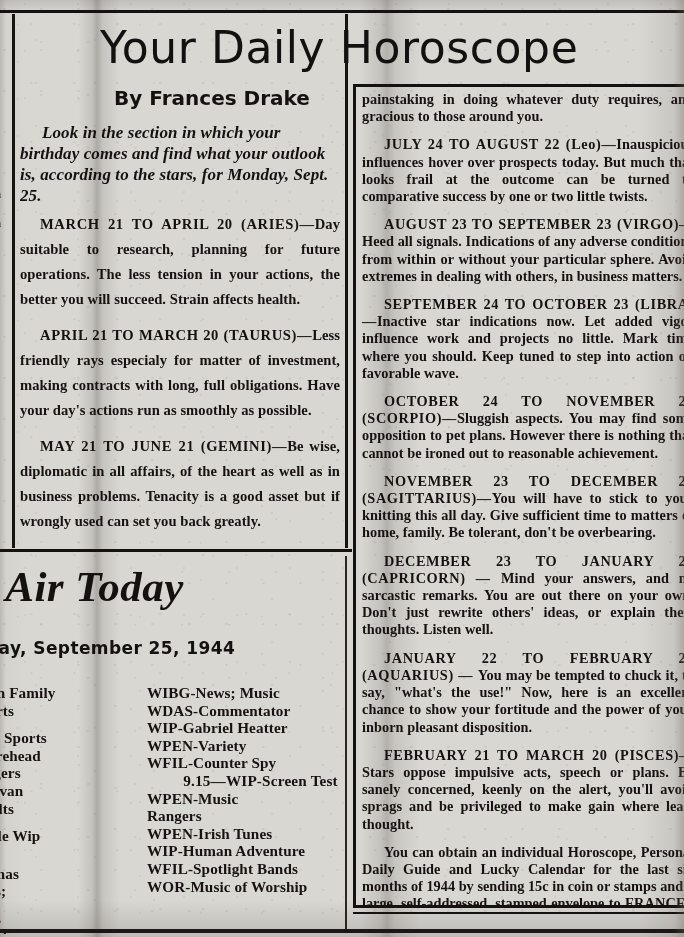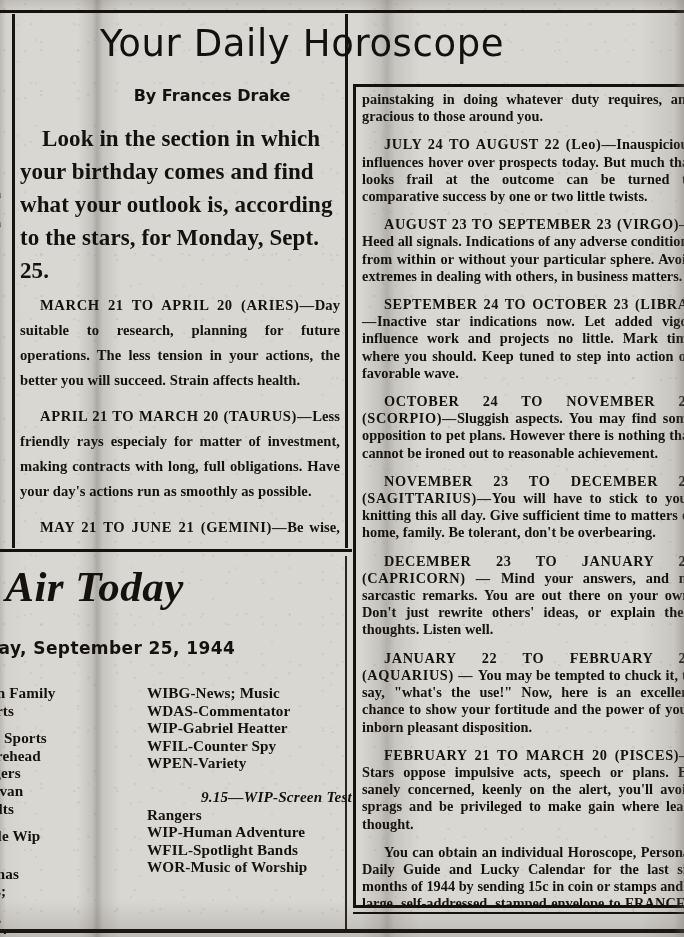--- a/index.html
+++ b/index.html
@@ -103,48 +103,49 @@
     position: absolute; left: 353px; top: 912px; width: 331px; height: 2px;
     background: #14110e;
   }
 
   
   .masthead {
     position: absolute;
     left: 100px; top: 22px;
     width: 560px;
     font-family: "DejaVu Sans", "Liberation Sans", sans-serif;
-    font-size: 37px;
+    font-size: 44px;
     font-weight: 400;
     letter-spacing: .6px;
     color: #131010;
     white-space: nowrap;
   }
   .byline {
     position: absolute;
     left: 82px; top: 86px;
     width: 260px;
     text-align: center;
     font-family: "DejaVu Sans", "Liberation Sans", sans-serif;
-    font-size: 16px;
+    font-size: 20px;
     font-weight: 700;
     color: #151110;
   }
 
   
   .left-col {
     position: absolute;
     left: 20px; top: 122px;
     width: 320px;
     height: 424px;
     overflow: hidden;
   }
   .lede {
-    font-size: 23px;
-    line-height: 33px;
+    font-style: italic;
+    font-size: 17px;
+    line-height: 21px;
     font-family: "Liberation Serif", serif;
     font-weight: 700;
     letter-spacing: .1px;
     text-indent: 22px;
     margin: 0 0 6px 0;
     color: #151110;
   }
   .sign-para {
     font-size: 14.6px;
     line-height: 25px;
@@ -210,25 +211,24 @@
     line-height: 17.6px;
     font-weight: 700;
     color: #17120f;
     white-space: nowrap;
     overflow: hidden;
   }
   #radio-col-left  { left: -34px; top: 684px; width: 175px; height: 250px; }
   #radio-col-right { left: 147px; top: 684px; width: 205px; height: 250px; }
   .radio-item { letter-spacing: .1px; }
   .radio-time {
-    text-align: right;
+    text-align: center;
     padding-left: 22px;
     letter-spacing: .2px;
-    margin-top: 16px;
-    font-style: italic;
+    margin-top: 0;
   }
   .radio-gap { height: 10px; }
   
   .bleed-left {
     position: absolute;
     left: -6px; top: 150px;
     width: 14px;
     font-size: 13px;
     line-height: 29px;
     font-weight: 700;
@@ -321,24 +321,26 @@
       <div class="radio-item">Thomas</div>
       <div class="radio-item">News;</div>
       <div class="radio-gap"></div>
       <div class="radio-item">dings</div>
       <div class="radio-item">Kobblers</div>
     </div>
   <div class="radio-col" id="radio-col-right">
       <div class="radio-item">WIBG-News; Music</div>
       <div class="radio-item">WDAS-Commentator</div>
       <div class="radio-item">WIP-Gabriel Heatter</div>
+      <div class="radio-item">WPEN-Variety</div>
       <div class="radio-item">WFIL-Counter Spy</div>
-      <div class="radio-item">WPEN-Variety</div>
       <div class="radio-time">9.15—WIP-Screen Test</div>
+      <div class="radio-item">WPEN-Music</div>
       <div class="radio-item">Rangers</div>
+      <div class="radio-item">WPEN-Irish Tunes</div>
       <div class="radio-item">WIP-Human Adventure</div>
       <div class="radio-item">WFIL-Spotlight Bands</div>
       <div class="radio-item">WOR-Music of Worship</div>
     </div>
 
   <div class="rule-bottom"></div>
   <div class="edge-fade-right"></div>
   <div id="grain"></div>
 </div>
 

